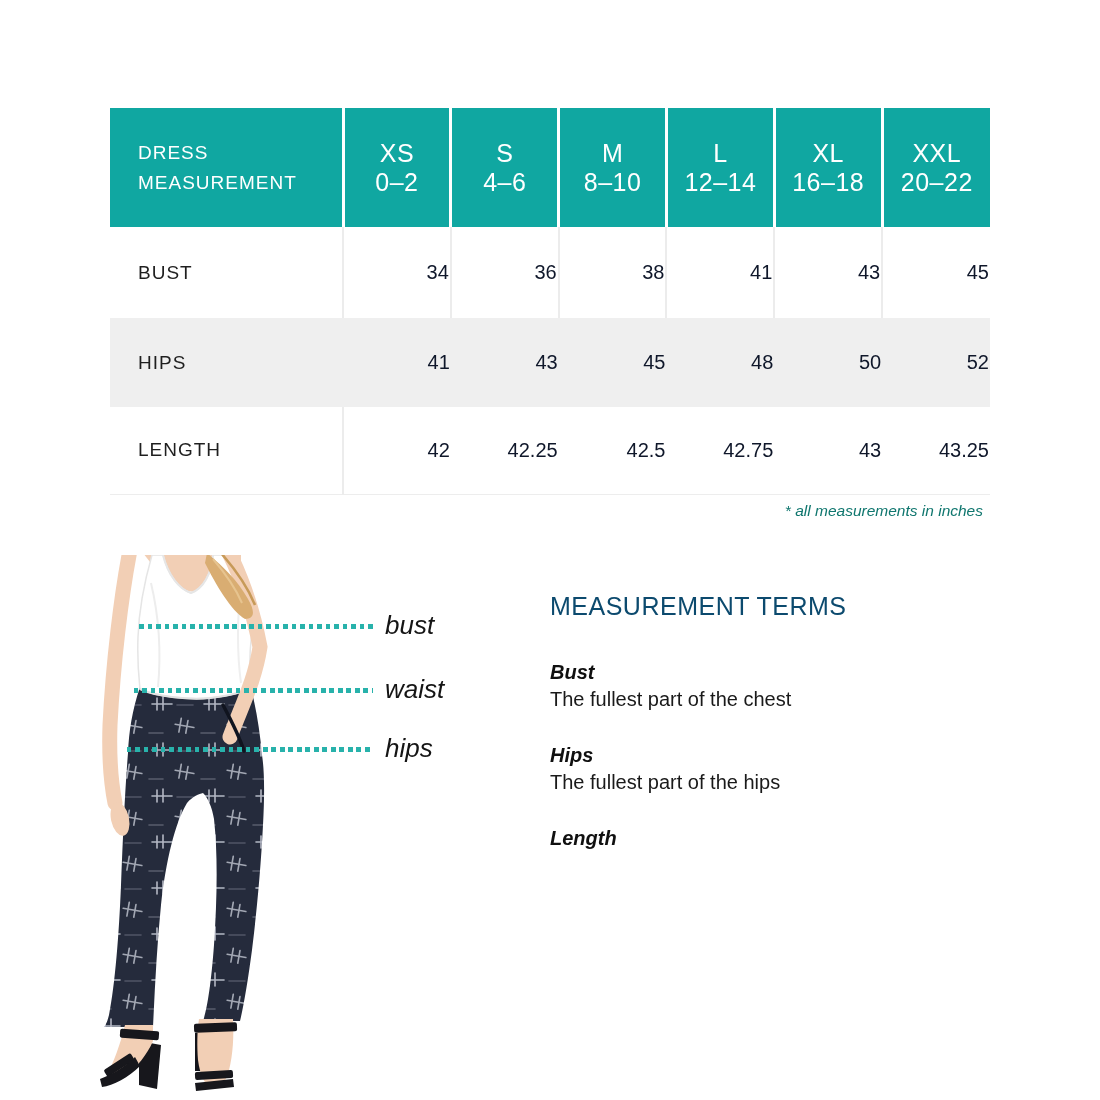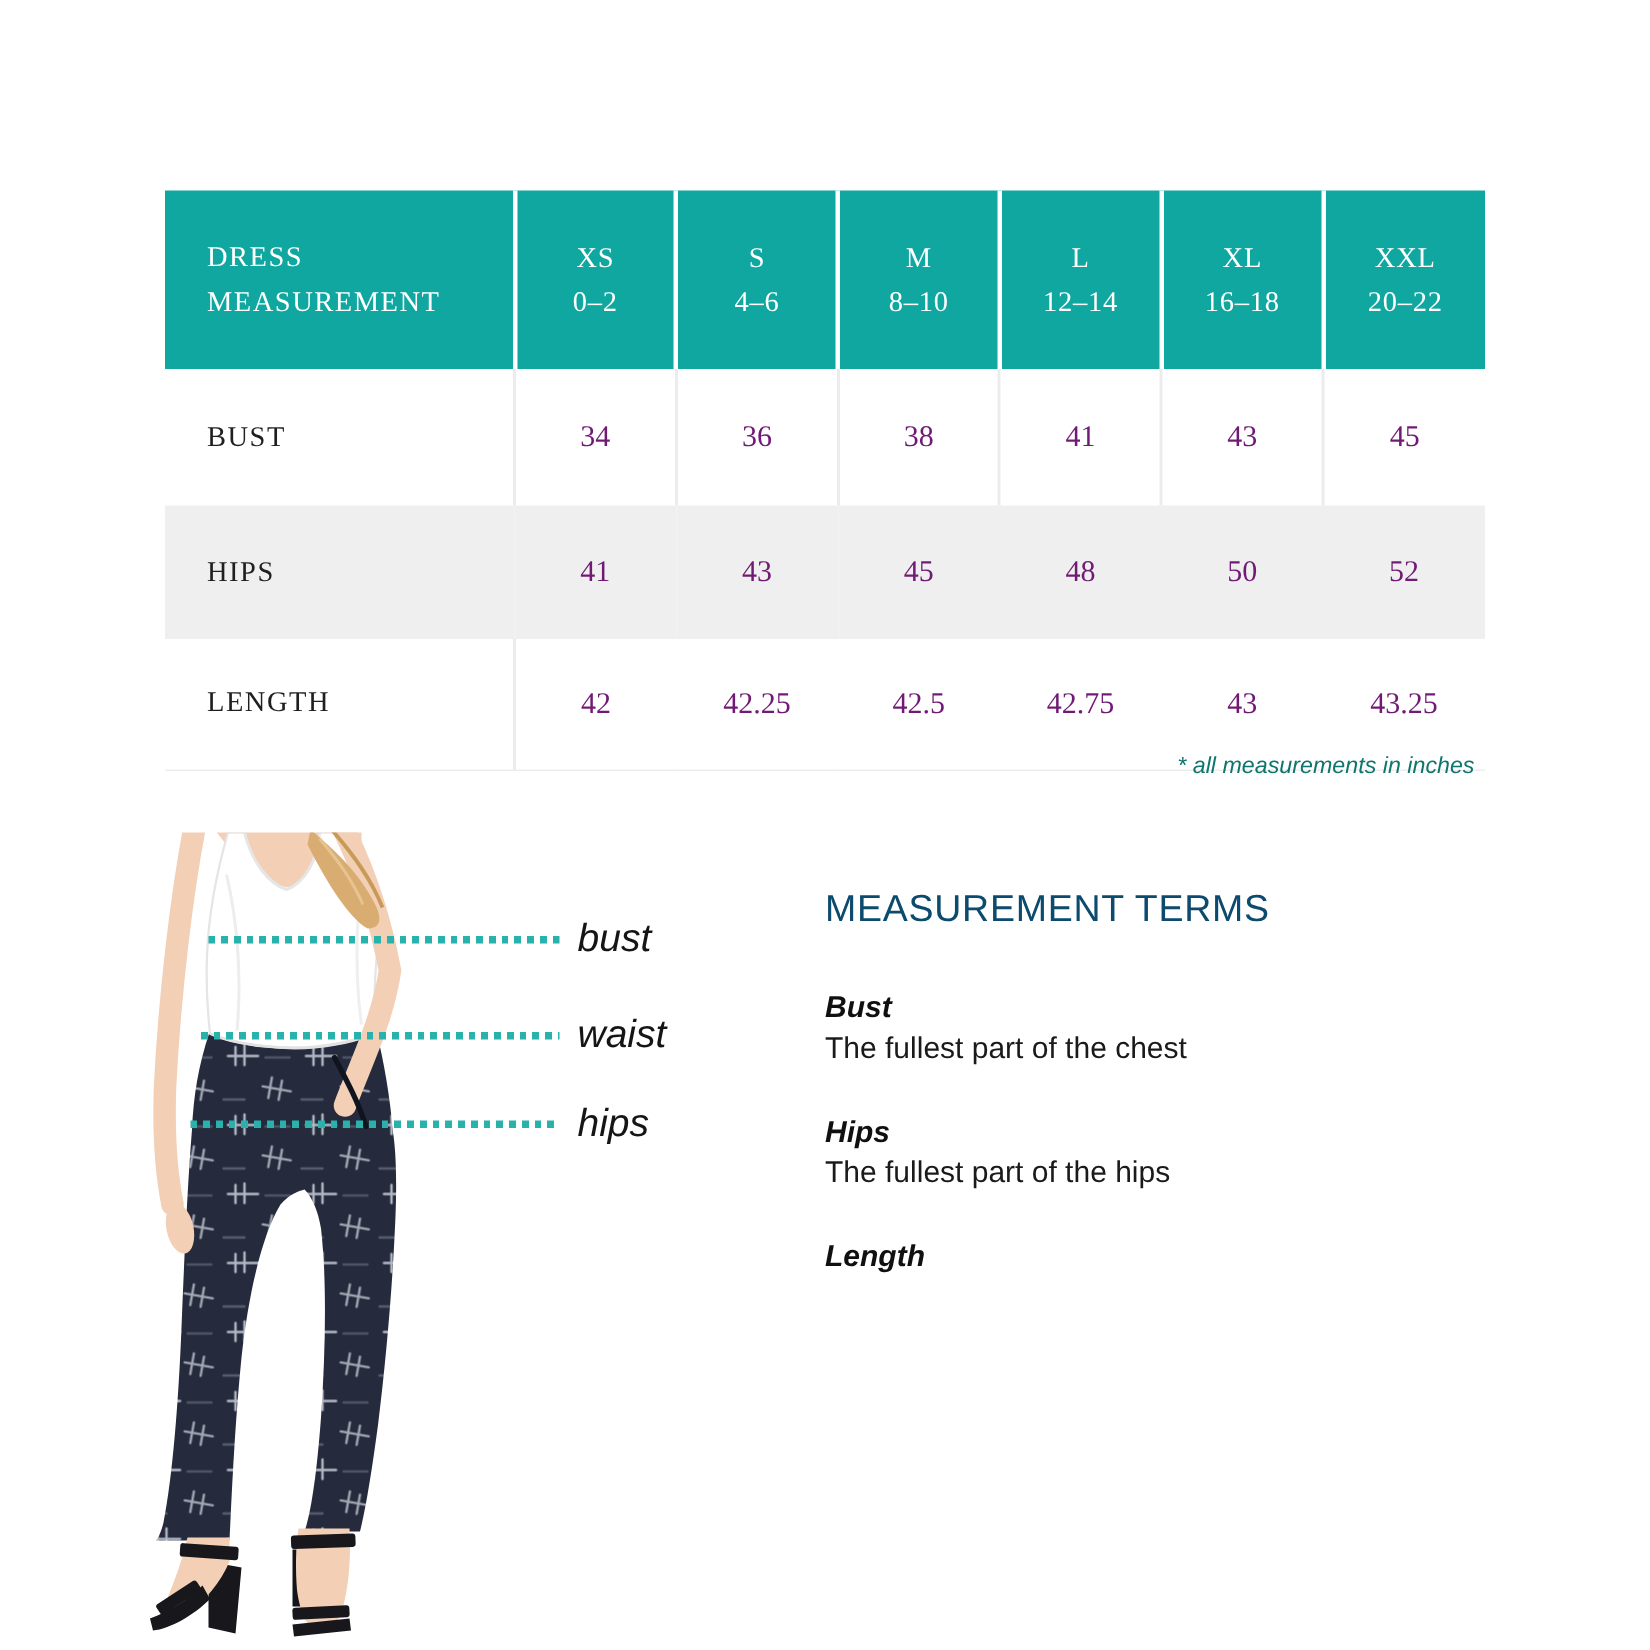--- a/index.html
+++ b/index.html
@@ -6,41 +6,41 @@
   html,body{margin:0;padding:0;}
   body{
     width:1100px;height:1100px;position:relative;overflow:hidden;
     background:#ffffff;
     font-family:"Liberation Sans","DejaVu Sans",sans-serif;
     color:#1f1f1f;
   }
 
   
   .size-table{
-    position:absolute;left:110px;top:127px;width:880px;
-    border-collapse:collapse;table-layout:fixed;font-family:Liberation Serif, serif;
+    position:absolute;left:110px;top:108px;width:880px;
+    border-collapse:collapse;table-layout:fixed;
   }
   .size-table thead th{
     background:#10a7a1;color:#ffffff;font-weight:400;
     height:117px;border-right:3px solid #ffffff;vertical-align:middle;
   }
   .size-table thead th:last-child{border-right:none;}
   .th-label{
     text-align:left;padding-left:28px;font-size:19px;line-height:30px;
     letter-spacing:1px;width:178px; 
   }
   .size-col .sz,.size-col .rng{
-    display:block;font-size:19px;line-height:29px;letter-spacing:0.5px;
+    display:block;font-size:25px;line-height:29px;letter-spacing:0.5px;
   }
   .size-table tbody th{
     text-align:left;padding-left:28px;font-weight:400;font-size:19px;
     letter-spacing:1px;color:#1f1f1f;
   }
   .size-table tbody td{
-    text-align:center;font-size:20px;color:#701a75;
+    text-align:right;font-size:20px;color:#0f172a;
   }
   .row-bust{height:91px;}
   .row-bust th,.row-bust td{border-right:2px solid #ececec;background:#ffffff;}
   .row-bust td:last-child{border-right:none;}
   .row-hips{height:89px;}
   .row-hips th,.row-hips td{background:#efefef;}
   .row-length{height:87px;}
   .row-length th{border-right:2px solid #ececec;}
   .row-length th,.row-length td{border-bottom:1px solid #ededed;}
 

